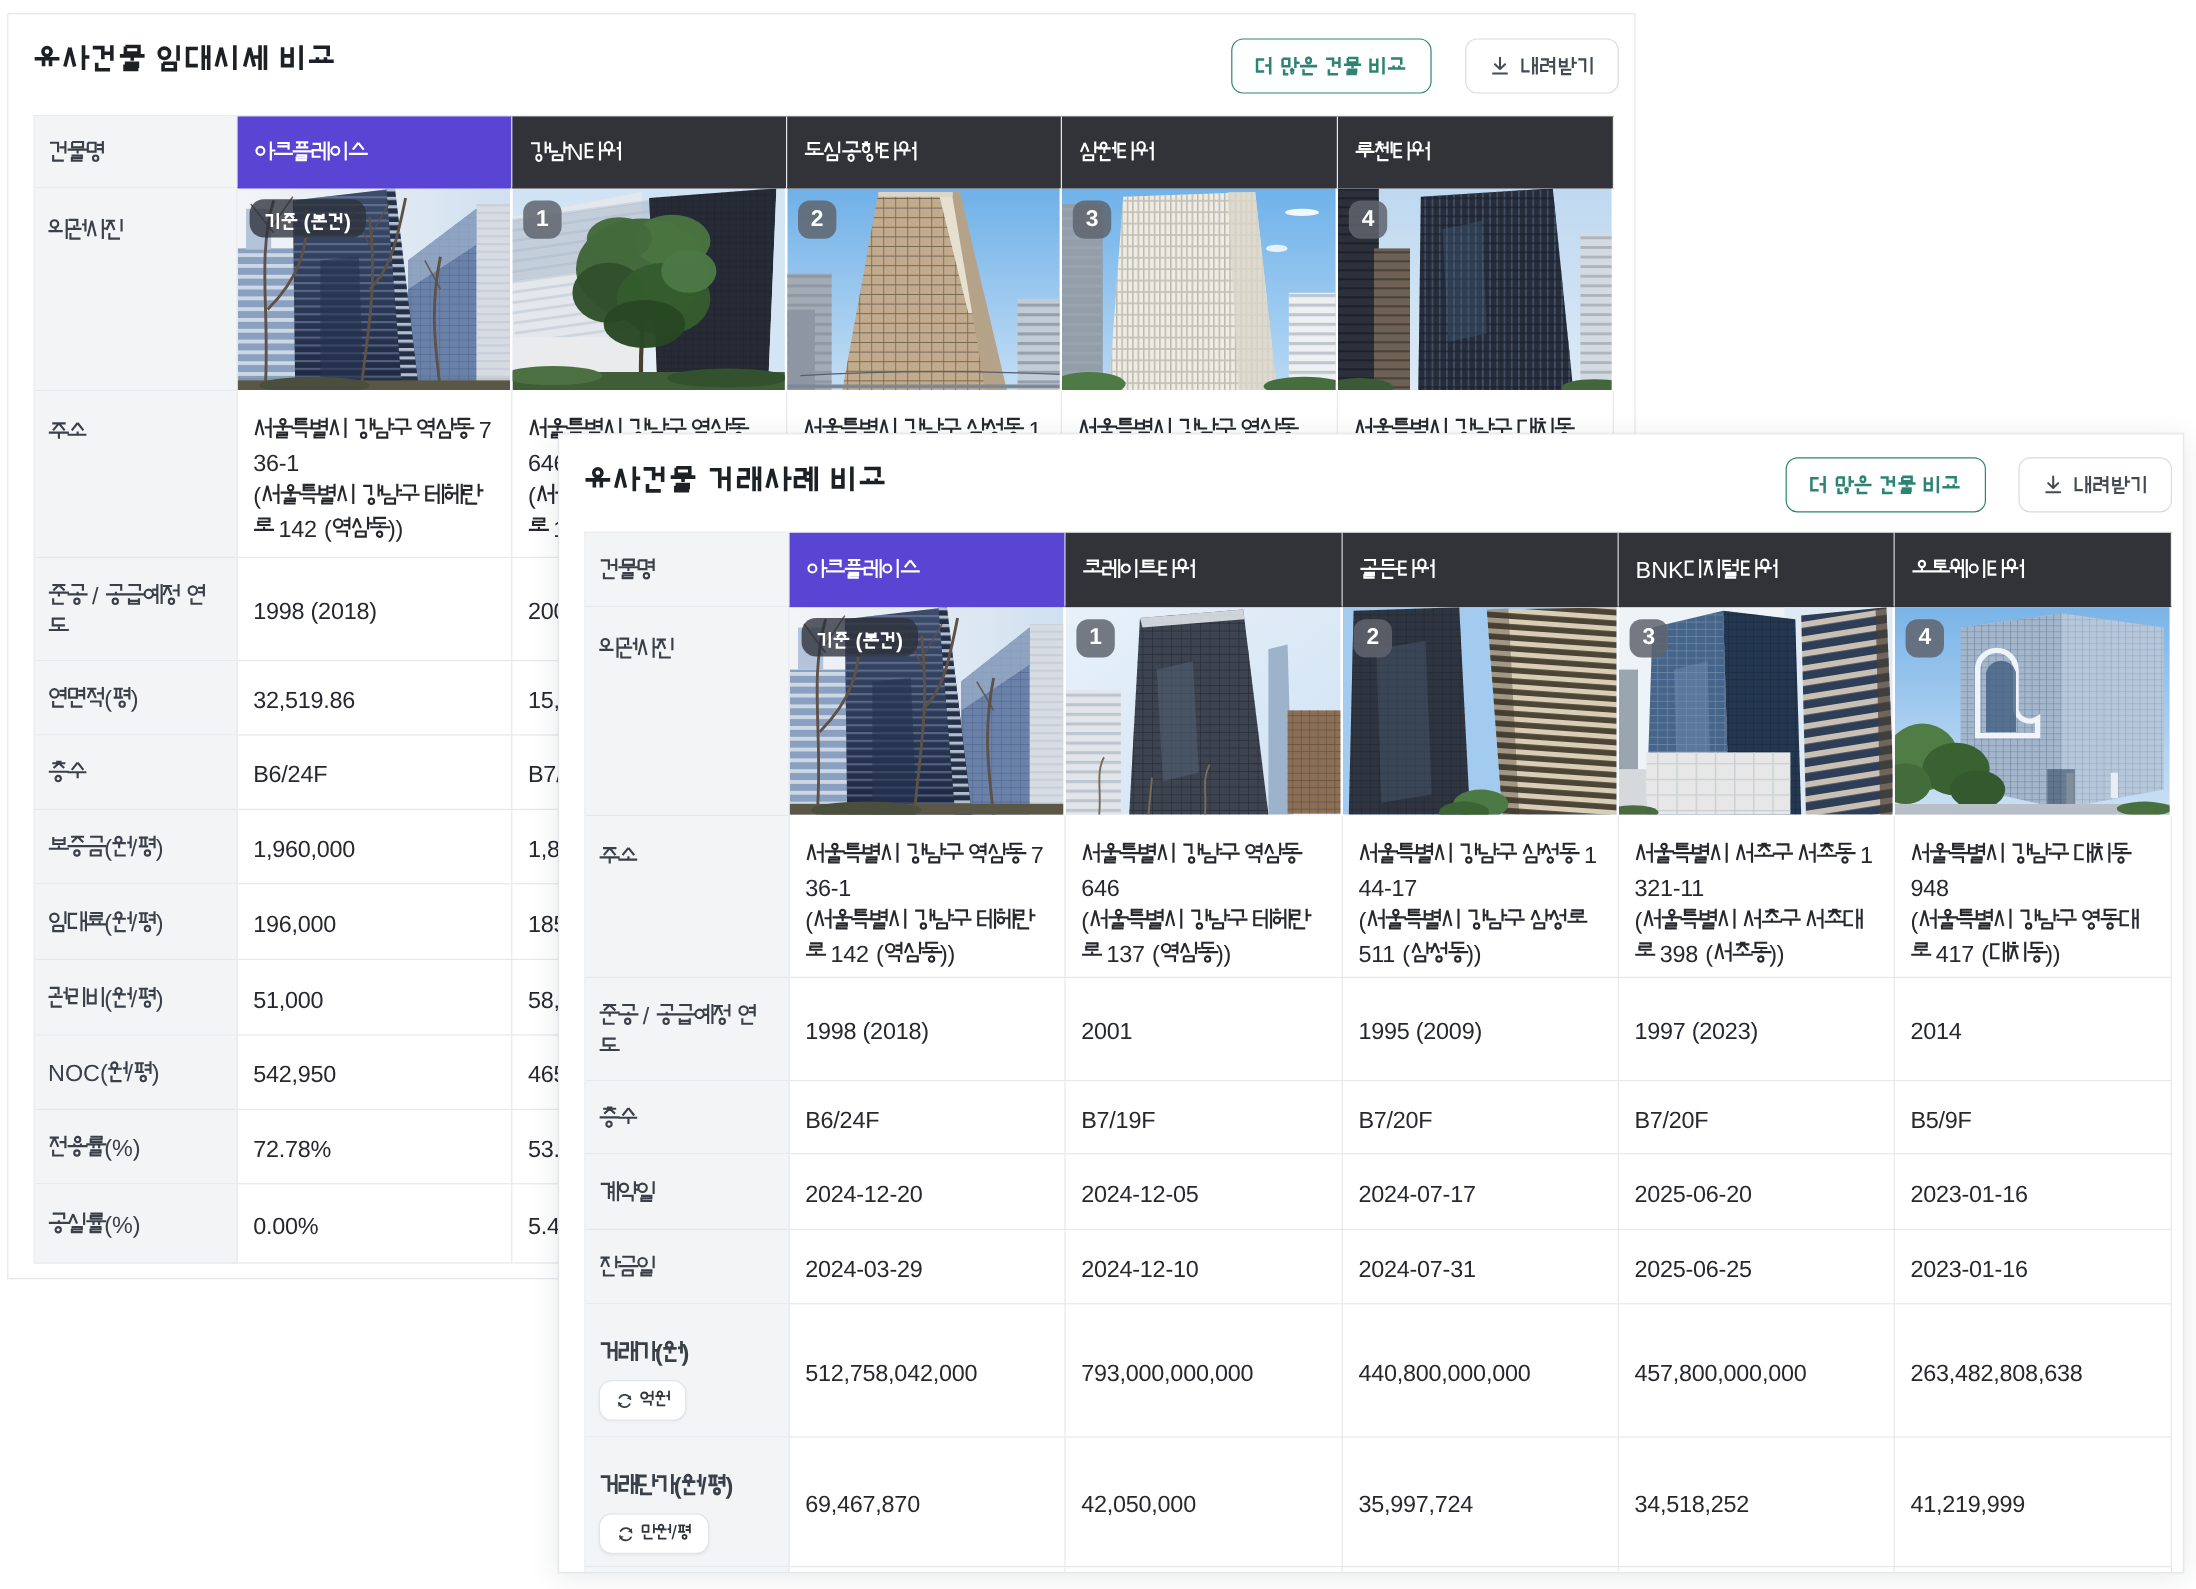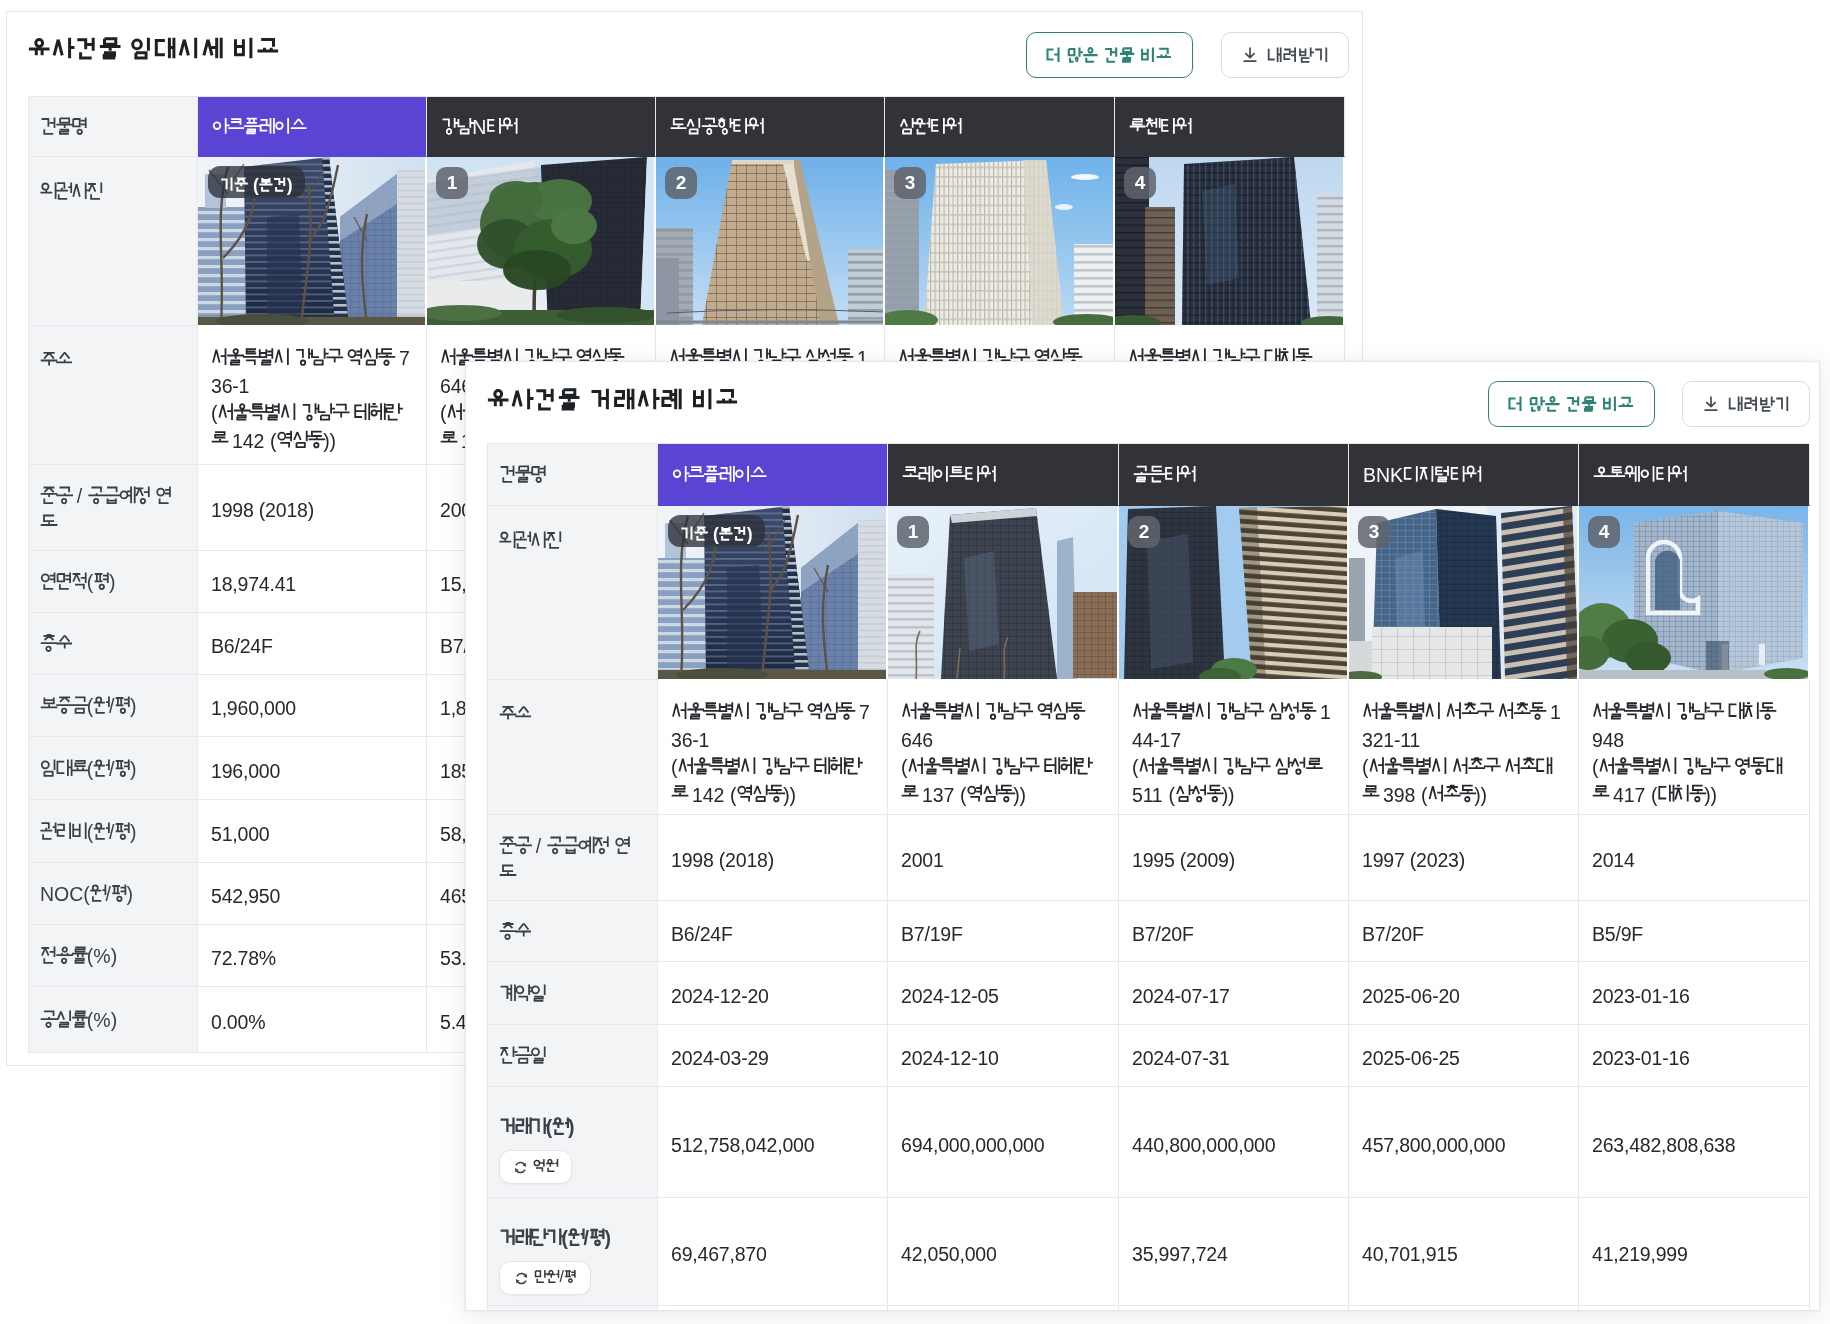--- a/index.html
+++ b/index.html
@@ -375,21 +375,21 @@
             <td class="vc " style="height:86px">2014</td>
           </tr>
           <tr>
             <td class="lc " style="height:62px">
               <svg width="76" height="25" viewBox="0 0 76 25" style="display:block">
                 <text x="46.8" y="20.2" font-family="Liberation Sans" font-size="19.5px" fill="#3a4049">(</text>
                 <text x="68.9" y="20.2" font-family="Liberation Sans" font-size="19.5px" fill="#3a4049">)</text>
                 <path d="M1.8,8.8 a3.5,3.5 0 1,0 7.0,0 a3.5,3.5 0 1,0 -7.0,0 M14.5,3.4 L14.5,13.9 M9.6,6.7 L14.5,6.7 M9.6,10.3 L14.5,10.3 M4.3,15.2 L4.3,19.9 L13.2,19.9 M17.6,5.0 L24.1,5.0 L24.1,12.3 L17.6,12.3 L17.6,5.0 M30.1,3.4 L30.1,13.9 M25.2,6.7 L30.1,6.7 M25.2,10.3 L30.1,10.3 M19.9,15.2 L19.9,19.9 L28.8,19.9 M32.6,5.0 L40.3,5.0 M36.5,5.0 L33.2,12.7 M36.5,5.0 L39.8,12.7 M45.7,3.4 L45.7,13.9 M40.8,8.8 L45.7,8.8 M35.0,15.6 L43.8,15.6 L43.8,20.2 M54.7,5.0 L62.4,5.0 M54.7,12.3 L62.4,12.3 M57.0,5.0 L56.8,12.3 M60.1,5.0 L60.3,12.3 M67.8,3.4 L67.8,13.9 M62.9,6.7 L67.8,6.7 M62.9,10.3 L67.8,10.3 M59.6,17.8 a2.2,2.2 0 1,0 4.4,0 a2.2,2.2 0 1,0 -4.4,0" fill="none" stroke="#3a4049" stroke-width="1.79" stroke-linecap="butt" stroke-linejoin="miter"></path>
               </svg>
             </td>
-            <td class="vc " style="height:62px">18,974.41</td>
+            <td class="vc " style="height:62px">32,519.86</td>
             <td class="vc " style="height:62px">15,363.50</td>
             <td class="vc " style="height:62px">20,100.11</td>
             <td class="vc " style="height:62px">10,229.56</td>
             <td class="vc " style="height:62px">9,048.51</td>
           </tr>
           <tr>
             <td class="lc " style="height:62px">
               <svg width="32" height="25" viewBox="0 0 32 25" style="display:block">
                 <path d="M6.8,3.9 L11.3,3.9 M3.6,5.0 L14.5,5.0 M9.1,5.0 L4.6,9.0 M9.1,5.0 L13.5,9.0 M0.7,12.1 L17.4,12.1 M6.3,17.8 a2.2,2.2 0 1,0 4.4,0 a2.2,2.2 0 1,0 -4.4,0 M24.7,4.5 L19.8,10.6 M24.7,4.5 L29.5,10.6 M16.3,12.5 L33.0,12.5 M24.7,12.5 L24.7,17.6" fill="none" stroke="#3a4049" stroke-width="1.79" stroke-linecap="butt" stroke-linejoin="miter"></path>
               </svg>
@@ -891,21 +891,21 @@
                     <path d="M13.2 6.4 A5.4 5.4 0 0 0 3.4 5.2 M2.8 9.6 A5.4 5.4 0 0 0 12.6 10.8" fill="none" stroke="#3c424a" stroke-width="1.6" stroke-linecap="round"></path>
                     <path d="M13.6 2.8 L13.4 6.5 L9.8 5.9 Z M2.4 13.2 L2.6 9.5 L6.2 10.1 Z" fill="#3c424a"></path>
                   </svg>
                   <svg width="26" height="20" viewBox="0 0 26 20" style="display:block">
                     <path d="M1.3,6.0 a2.6,2.6 0 1,0 5.2,0 a2.6,2.6 0 1,0 -5.2,0 M10.9,1.9 L10.9,9.8 M7.2,6.0 L10.9,6.0 M2.9,11.0 L9.4,11.0 L9.4,14.5 M15.0,4.5 a1.9,1.9 0 1,0 3.8,0 a1.9,1.9 0 1,0 -3.8,0 M13.1,6.5 L21.5,6.5 M17.3,6.5 L17.3,9.8 M24.5,1.9 L24.5,9.8 M22.3,6.2 L24.5,6.2 M15.1,10.7 L15.1,14.2 L21.4,14.2" fill="none" stroke="#30353c" stroke-width="1.50" stroke-linecap="butt" stroke-linejoin="miter"></path>
                   </svg>
                 </div>
               </div>
             </td>
             <td class="vc " style="height:111px">512,758,042,000</td>
-            <td class="vc " style="height:111px">694,000,000,000</td>
+            <td class="vc " style="height:111px">793,000,000,000</td>
             <td class="vc " style="height:111px">440,800,000,000</td>
             <td class="vc " style="height:111px">457,800,000,000</td>
             <td class="vc " style="height:111px">263,482,808,638</td>
           </tr>
           <tr>
             <td class="lc big" style="height:108px">
               <div>
                 <svg width="113" height="25" viewBox="0 0 113 25" style="display:block">
                   <text x="62.4" y="20.2" font-family="Liberation Sans" font-size="19.5px" fill="#3a4049" font-weight="bold">(</text>
                   <text x="84.5" y="20.2" font-family="Liberation Sans" font-size="19.5px" fill="#3a4049" font-weight="bold">/</text>
@@ -920,21 +920,21 @@
                   <svg width="43" height="20" viewBox="0 0 43 20" style="display:block">
                     <text x="25.6" y="14.2" font-family="Liberation Sans" font-size="16px" fill="#30353c">/</text>
                     <path d="M1.5,3.1 L6.4,3.1 L6.4,8.5 L1.5,8.5 L1.5,3.1 M10.9,1.9 L10.9,9.8 M10.9,6.0 L13.9,6.0 M3.2,10.7 L3.2,14.2 L9.9,14.2 M15.0,4.5 a1.9,1.9 0 1,0 3.8,0 a1.9,1.9 0 1,0 -3.8,0 M13.1,6.5 L21.5,6.5 M17.3,6.5 L17.3,9.8 M24.5,1.9 L24.5,9.8 M22.3,6.2 L24.5,6.2 M15.1,10.7 L15.1,14.2 L21.4,14.2 M31.1,3.1 L36.9,3.1 M31.1,8.5 L36.9,8.5 M32.8,3.1 L32.7,8.5 M35.2,3.1 L35.3,8.5 M40.9,1.9 L40.9,9.8 M37.3,4.3 L40.9,4.3 M37.3,7.0 L40.9,7.0 M34.8,12.7 a1.6,1.6 0 1,0 3.3,0 a1.6,1.6 0 1,0 -3.3,0" fill="none" stroke="#30353c" stroke-width="1.50" stroke-linecap="butt" stroke-linejoin="miter"></path>
                   </svg>
                 </div>
               </div>
             </td>
             <td class="vc " style="height:108px">69,467,870</td>
             <td class="vc " style="height:108px">42,050,000</td>
             <td class="vc " style="height:108px">35,997,724</td>
-            <td class="vc " style="height:108px">40,701,915</td>
+            <td class="vc " style="height:108px">34,518,252</td>
             <td class="vc " style="height:108px">41,219,999</td>
           </tr>
           <tr>
             <td class="lc " style="height:60px"></td>
             <td class="vc " style="height:60px">18,974.41</td>
             <td class="vc " style="height:60px">10,582.56</td>
             <td class="vc " style="height:60px">12,245.44</td>
             <td class="vc " style="height:60px">11,248.84</td>
             <td class="vc " style="height:60px">7,217.94</td>
           </tr>

